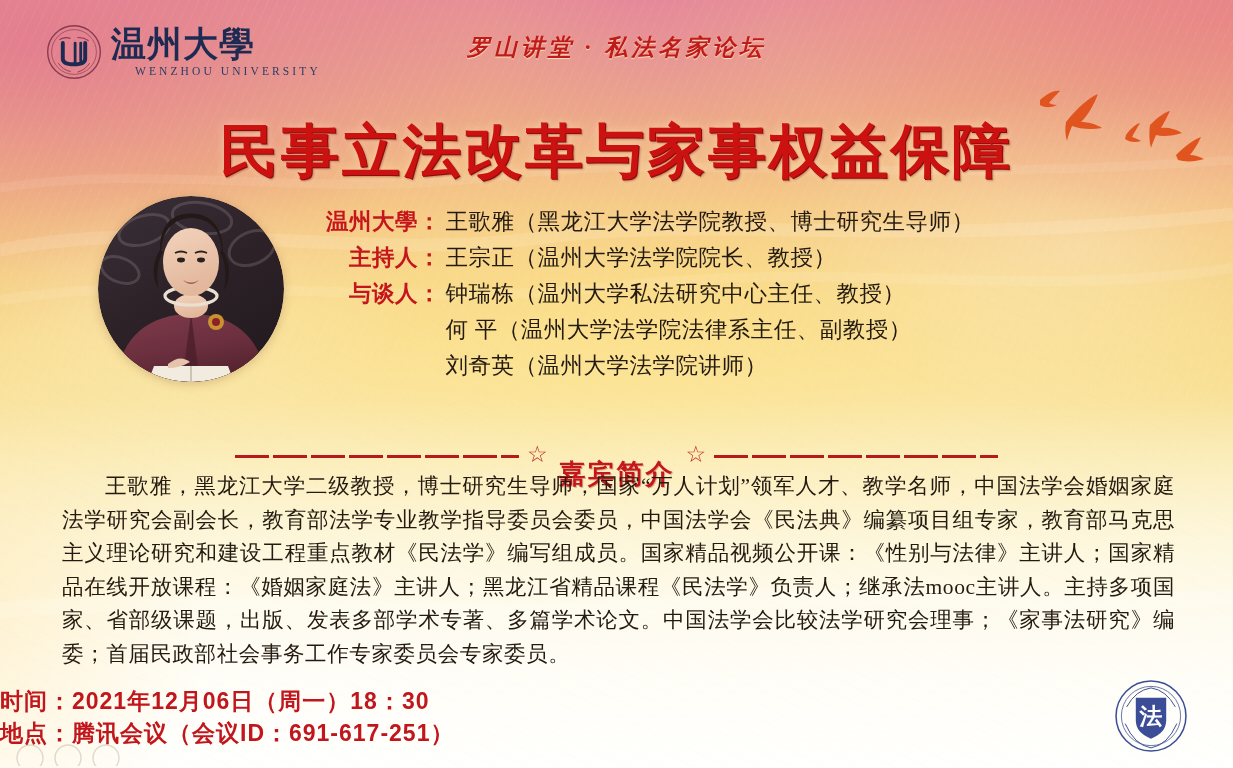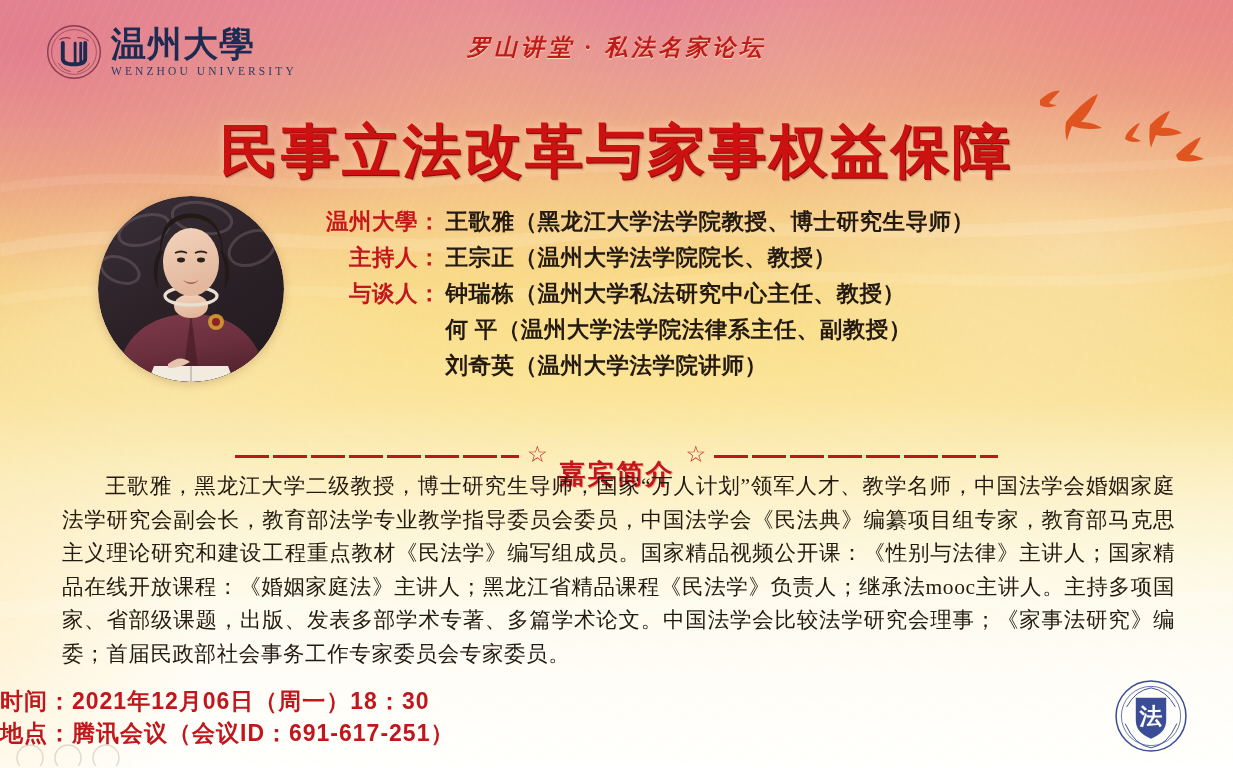--- a/index.html
+++ b/index.html
@@ -106,20 +106,21 @@
     color: #1d2b52;
     letter-spacing: 1px;
     font-family: "Liberation Serif", "DejaVu Serif", serif;
   }
   .wzu-en {
     margin-top: 4px;
     font-size: 11.5px;
     color: #2b3c66;
     letter-spacing: 3.1px;
     font-family: "Liberation Serif", "DejaVu Serif", serif;
+    margin-left: 24px;
   }
 
   .subtitle {
     position: absolute;
     left: 0; right: 0; top: 32px;
     text-align: center;
     font-size: 23px;
     font-weight: 700;
     font-style: italic;
     color: #c01b1b;
@@ -177,21 +178,21 @@
   }
   .sp-colon {
     flex: 0 0 auto;
     font-weight: 700;
     color: #c4161c;
     padding-right: 5px;
   }
   .sp-text {
     flex: 1 1 auto;
     letter-spacing: .5px;
-    font-weight: 700;
+    font-weight: 400;
     color: #241a10;
   }
   .sp-row.cont .sp-label,
   .sp-row.cont .sp-colon { visibility: hidden; }
 
   
   .divider {
     position: absolute;
     left: 235px; right: 235px; top: 420px;
     display: flex;

